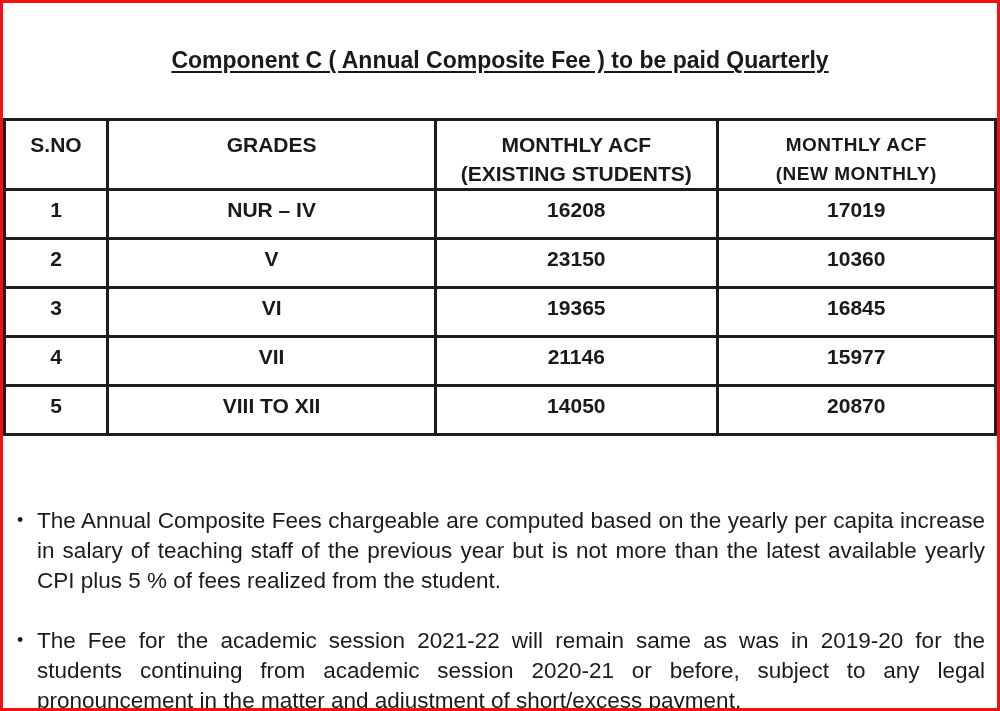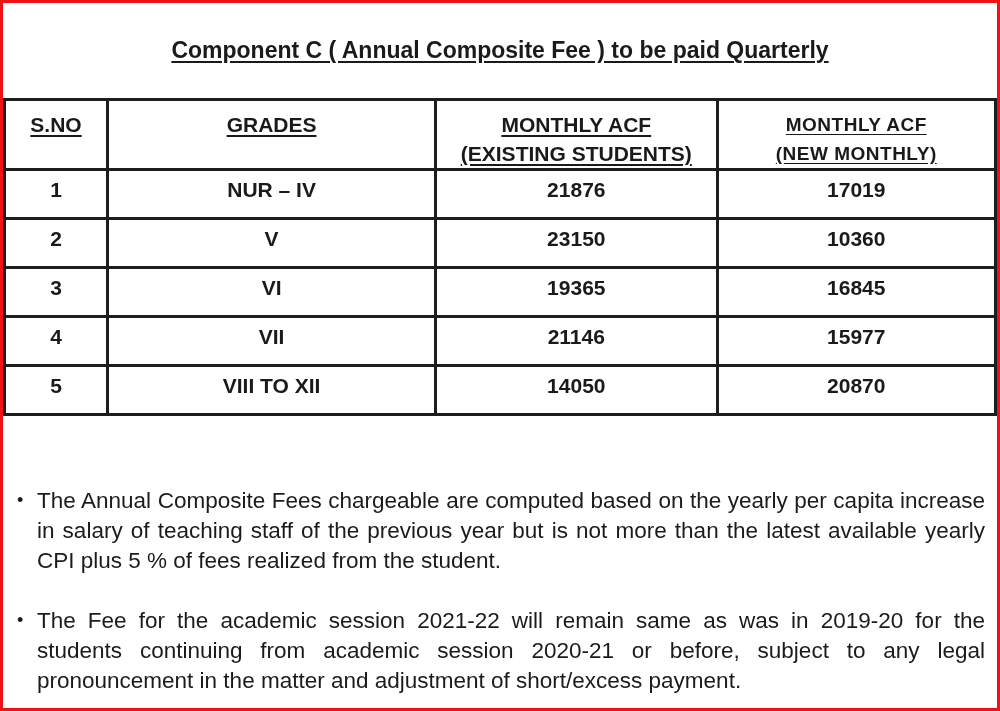--- a/index.html
+++ b/index.html
@@ -12,21 +12,21 @@
     margin: 0 auto;
     background: #ffffff;
     border: 3px solid #ee1216;
     color: #1a1a1a;
     position: relative;
     overflow: hidden;
   }
 
   
   .title-block {
-    height: 95px;
+    height: 115px;
     display: flex;
     align-items: center;
     justify-content: center;
   }
   .doc-title {
     font-size: 23px;
     font-weight: bold;
     text-decoration: underline;
     text-underline-offset: 3px;
     white-space: nowrap;
@@ -46,21 +46,20 @@
     padding: 0;
   }
   table.fee-table th {
     height: 64px;
     padding-top: 9px;
     font-size: 21px;
     line-height: 29px;
     font-weight: bold;
   }
   table.fee-table th .hd {
-    text-decoration: underline;
     text-underline-offset: 3px;
   }
   table.fee-table th.col-new {
     font-size: 19px;
     letter-spacing: 0.5px;
   }
   table.fee-table td {
     height: 49px;
     padding-top: 7px;
     font-size: 21px;
@@ -118,21 +117,21 @@
         <th class="col-new">
           <span class="hd">MONTHLY ACF</span><br>
           <span class="hd">(NEW MONTHLY)</span>
         </th>
       </tr>
     </thead>
     <tbody>
       <tr>
         <td>1</td>
         <td>NUR – IV</td>
-        <td>21876</td>
+        <td>16208</td>
         <td>17019</td>
       </tr>
       <tr>
         <td>2</td>
         <td>V</td>
         <td>23150</td>
         <td>10360</td>
       </tr>
       <tr>
         <td>3</td>

